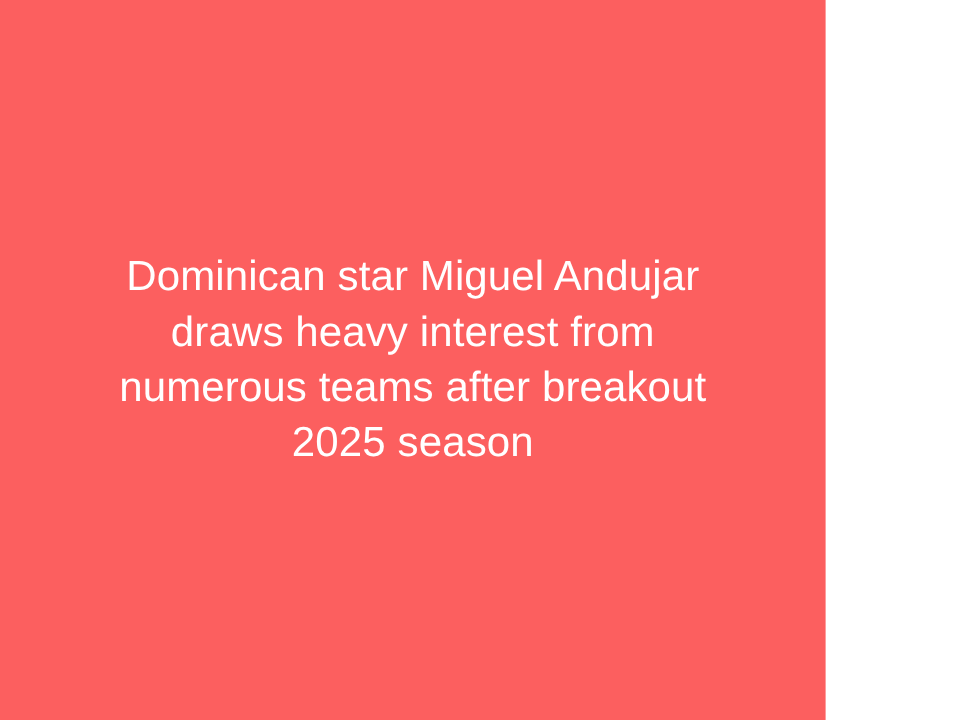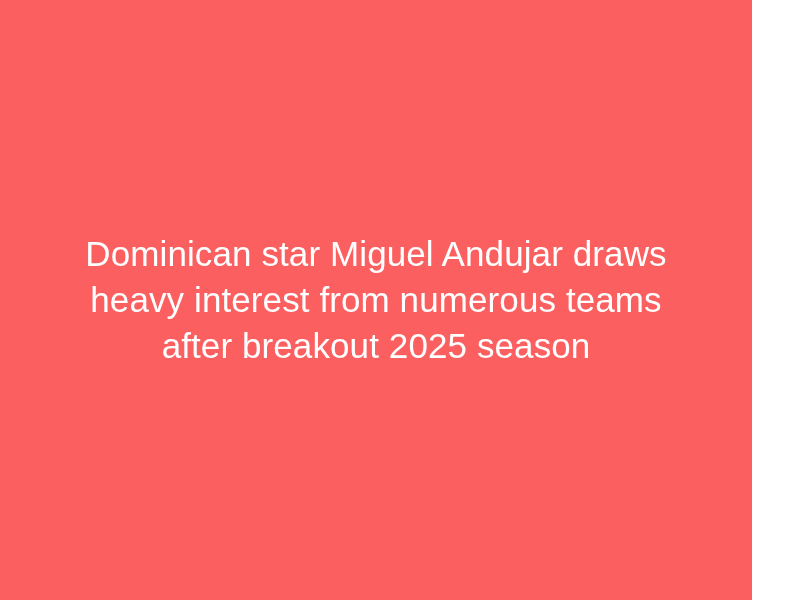--- a/index.html
+++ b/index.html
@@ -10,21 +10,21 @@
 
   body {
     width: 800px;
     height: 600px;
     overflow: hidden;
     font-family: "Liberation Sans", sans-serif;
   }
 
   .headline-card {
     box-sizing: border-box;
-    width: 752px;
+    width: 688px;
     height: 600px;
     background-color: #fc5f5f;
     display: flex;
     align-items: center;
     justify-content: center;
     padding: 0 64px;
   }
 
   .headline-block {
     width: 100%;

